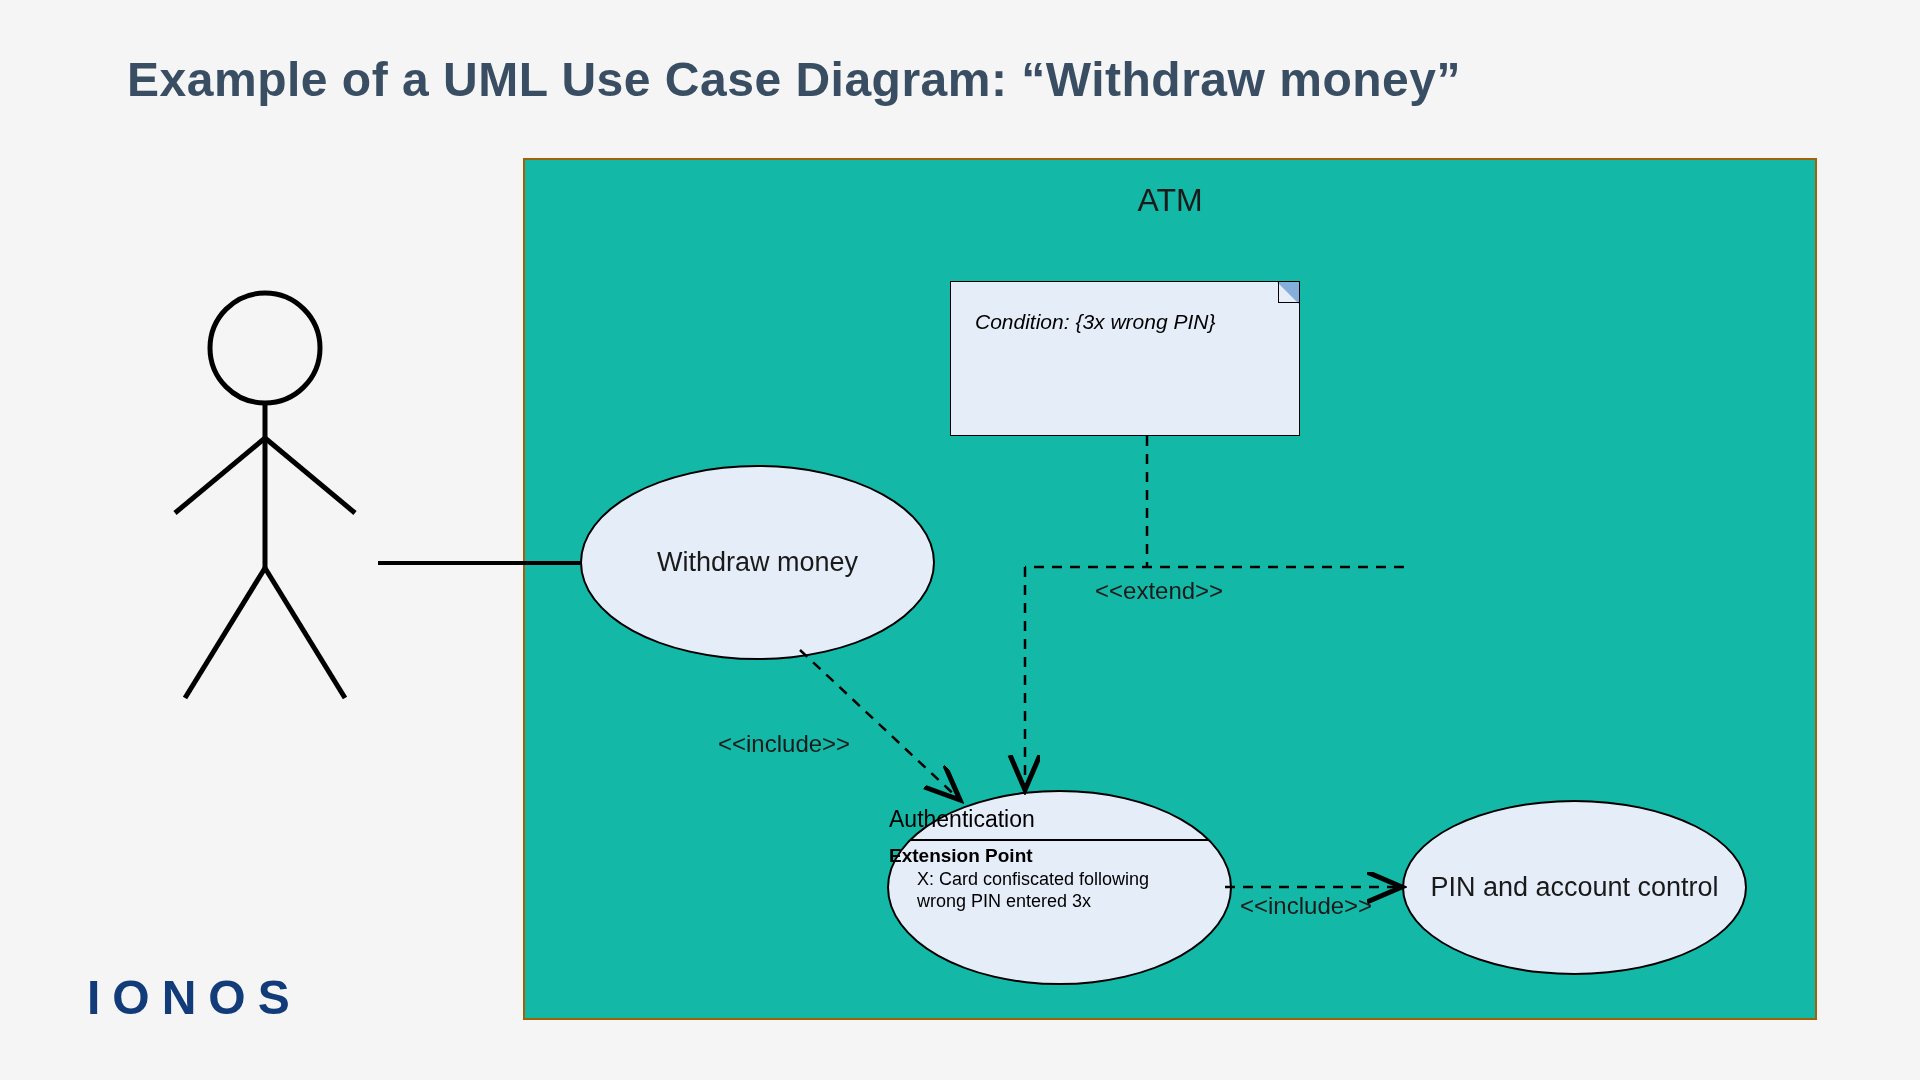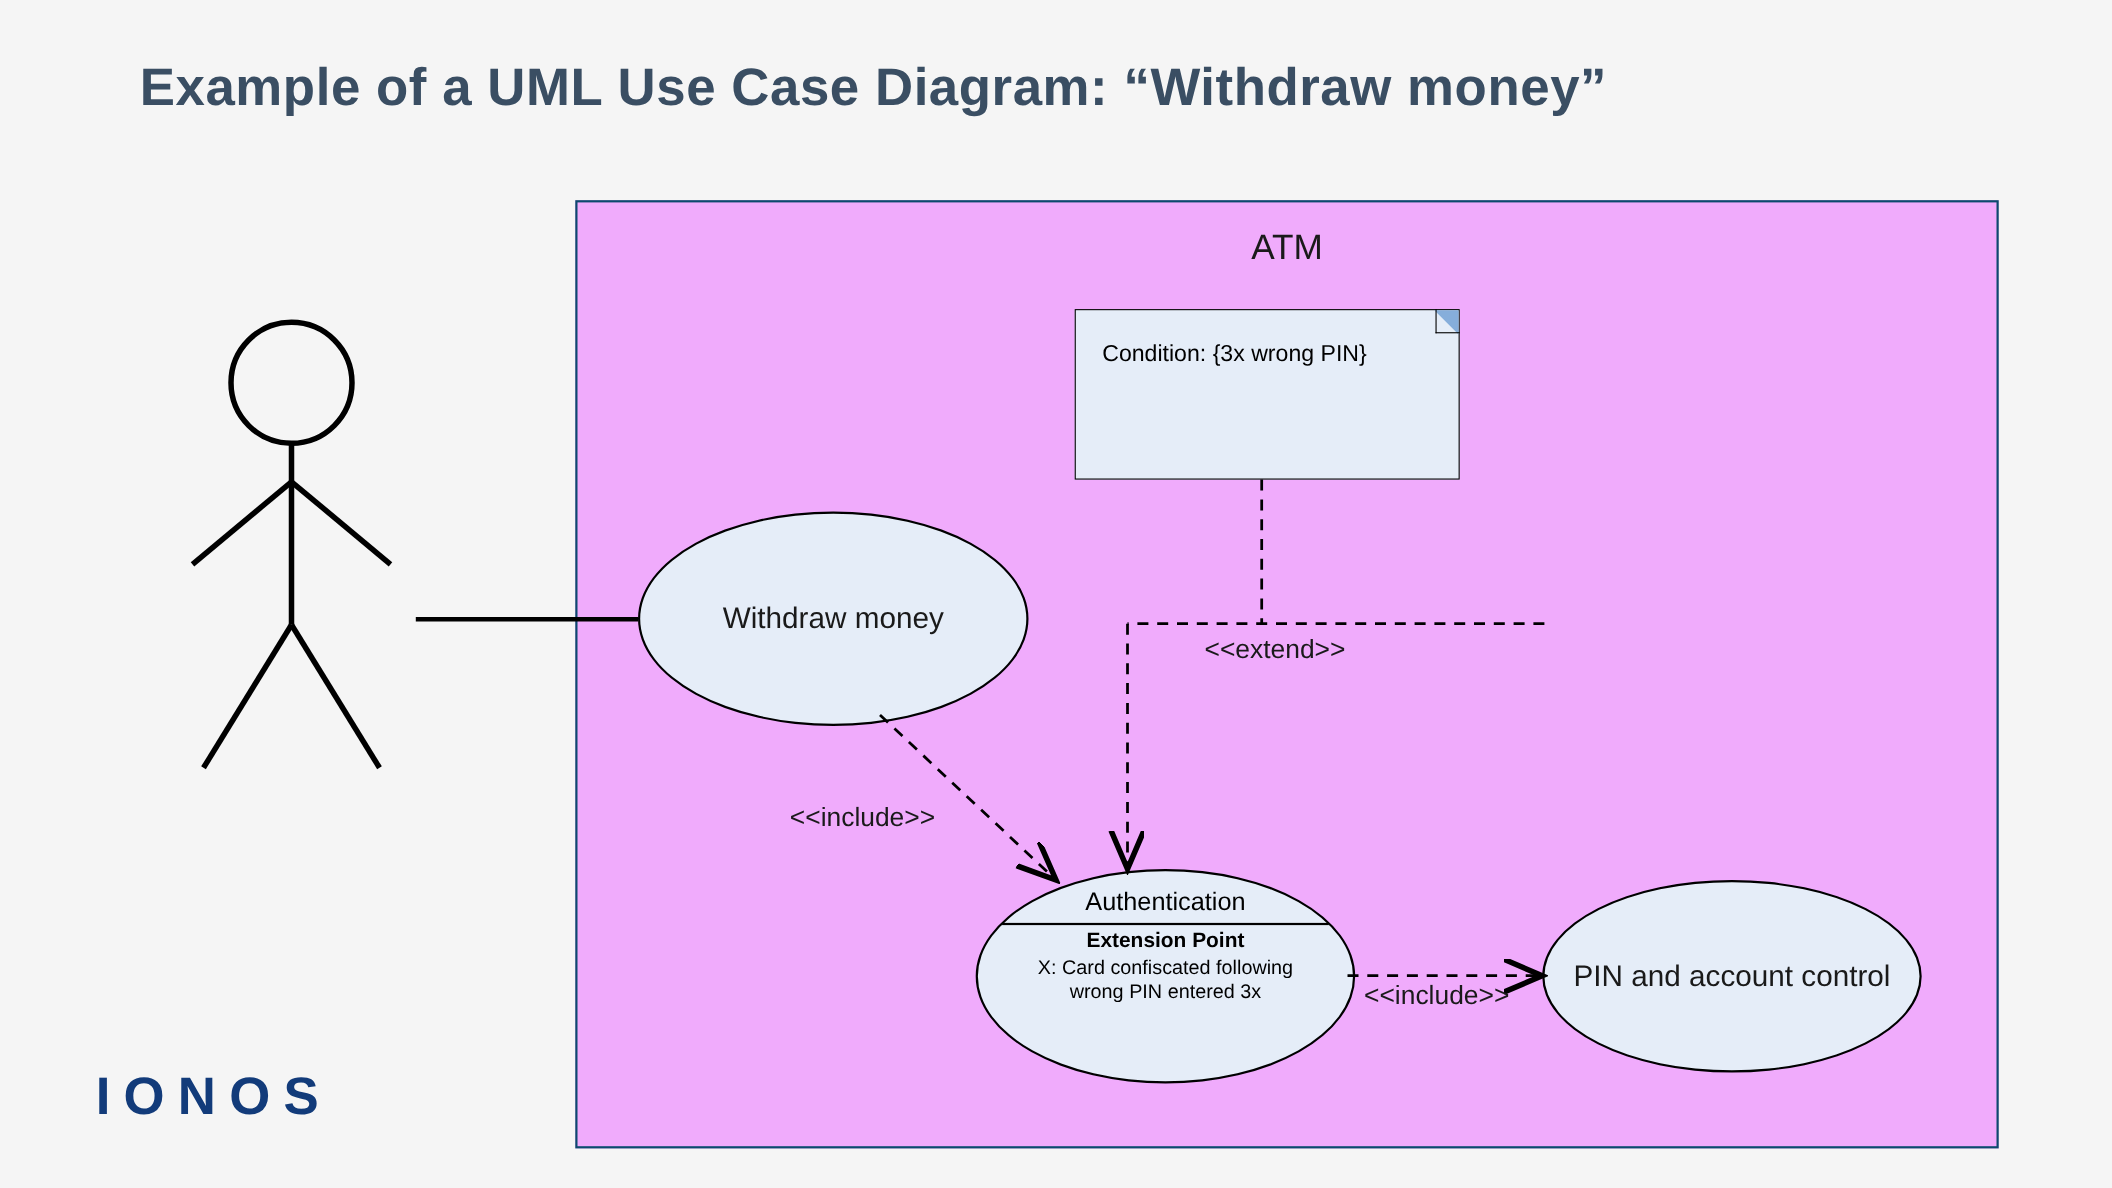--- a/index.html
+++ b/index.html
@@ -1,31 +1,31 @@
 <!DOCTYPE html>
 <html><head>
 <meta charset="utf-8">
 <style>
 html,body{margin:0;padding:0;width:1920px;height:1080px;background:#f5f5f5;font-family:Verdana,Geneva,sans-serif;}
 .canvas{position:relative;width:1588px;height:1080px;}
 .title{position:absolute;left:0;right:0;top:52px;text-align:center;font-size:48px;font-weight:700;color:#3a4e63;letter-spacing:.5px;}
 .logo{position:absolute;left:87px;top:970px;font-size:48px;font-weight:700;letter-spacing:12px;color:#123b7a;font-family:Arial,Helvetica,sans-serif;}
-.system{position:absolute;left:523px;top:182px;width:1294px;height:862px;background:#f0abfc;border:2px solid #0c4a6e;box-sizing:border-box;}
+.system{position:absolute;left:523px;top:158px;width:1294px;height:862px;background:#14b8a6;border:2px solid #a16207;box-sizing:border-box;}
 .system-label{position:absolute;left:0;right:0;top:22px;text-align:center;font-size:32px;color:#1a1a1a;}
 .actor{position:absolute;left:140px;top:288px;}
 .actor svg{display:block;}
 .actor-name{position:absolute;left:135px;top:710px;width:260px;text-align:center;font-size:32px;color:#242424;line-height:1.25;}
 .ellipse-shape{position:absolute;border:2px solid #000;border-radius:50%;background:#e5edf8;box-sizing:border-box;}
 .ellipse-label{position:absolute;left:0;right:0;top:50%;transform:translateY(-50%);text-align:center;font-size:27px;color:#1a1a1a;padding:0 10px;line-height:1.25;}
-.auth{position:absolute;left:0;right:0;top:14px;text-align:center;font-size:23px;}
+.auth{position:absolute;left:0;right:0;top:14px;text-align:left;font-size:23px;}
 .auth-name{font-size:23px;}
 .auth-divider{border-top:2px solid #000;margin:6px 22px 4px;}
 .auth-ep{font-weight:700;font-size:19px;}
 .auth-desc{font-size:18px;line-height:1.2;padding:2px 28px 0;}
-.note{position:absolute;left:977px;top:281px;width:350px;height:155px;background:#e5edf8;border:1px solid #000;box-sizing:border-box;}
+.note{position:absolute;left:950px;top:281px;width:350px;height:155px;background:#e5edf8;border:1px solid #000;box-sizing:border-box;font-style:italic;}
 .note-fold{position:absolute;right:0;top:0;width:0;height:0;border-left:22px solid transparent;border-top:22px solid #86aedb;}
 .note-fold2{position:absolute;right:-1px;top:-1px;width:22px;height:22px;border-left:1px solid #000;border-bottom:1px solid #000;background:transparent;box-sizing:border-box;}
 .note-text{padding:20px 24px;font-size:21px;line-height:1.9;}
 svg.overlay{position:absolute;left:0;top:0;width:1920px;height:1080px;pointer-events:none;}
 .rel-label{position:absolute;font-size:24px;color:#1a1a1a;}
 </style>
 </head>
 <body>
 
 <div class="canvas">

